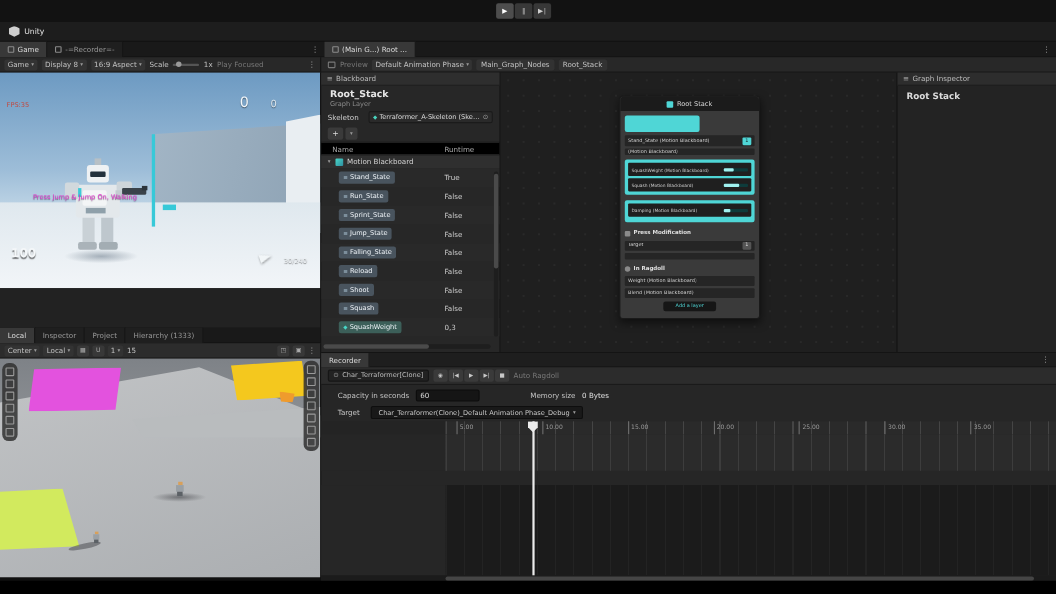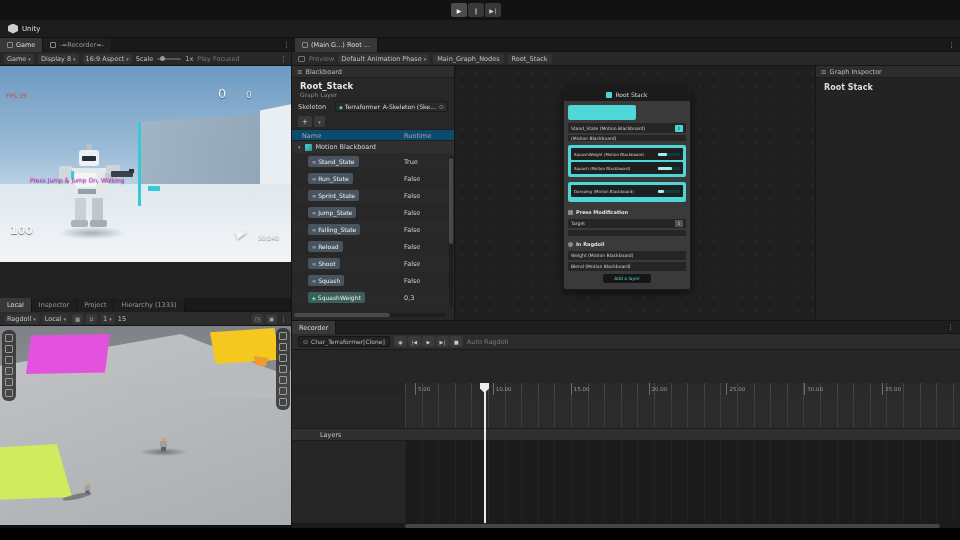--- a/index.html
+++ b/index.html
@@ -81,21 +81,21 @@
   .bb-title { padding:3px 8px 1px; }
   .bb-title .t { font-size:8.5px; font-weight:bold; color:#e6e6e6; }
   .bb-title .s { font-size:6px; color:#8c8c8c; }
   .bb-skel { display:flex; align-items:center; gap:3px; padding:2px 6px; height:15px; }
   .bb-skel .lbl { width:34px; color:#cfcfcf; }
   .objfield { flex:1; display:flex; align-items:center; gap:2px; background:#2a2a2a; border:1px solid #1b1b1b; border-radius:2px; height:11px; padding:0 3px; overflow:hidden; }
   .objfield .val { font-size:6px; color:#dcdcdc; white-space:nowrap; overflow:hidden; text-overflow:ellipsis; flex:1; }
   .bb-add { display:flex; align-items:center; gap:2px; padding:2px 6px; height:15px; }
   .pbtn { width:14px; height:11px; background:#3a3a3a; border-radius:2px; color:#ddd; font-size:7px; display:flex; align-items:center; justify-content:center; }
   .cbtn { width:11px; height:11px; background:#3a3a3a; border-radius:2px; color:#999; font-size:5px; display:flex; align-items:center; justify-content:center; }
-  .bb-cols { height:12px; background:#0c4a6e; border-top:1px solid #1f1f1f; border-bottom:1px solid #1f1f1f; position:relative; color:#a8a8a8; }
+  .bb-cols { height:12px; background:#000000; border-top:1px solid #1f1f1f; border-bottom:1px solid #1f1f1f; position:relative; color:#a8a8a8; }
   .bb-cols .c1 { position:absolute; left:10px; top:2px; }
   .bb-cols .c2 { position:absolute; left:112px; top:2px; }
   .bb-group { height:12px; background:#2f2f2f; display:flex; align-items:center; gap:4px; padding:0 6px; color:#d2d2d2; }
   .gsq { width:7px; height:7px; background:linear-gradient(135deg,#49d8c8,#2e8ea0); border-radius:1px; }
   .bb-row { height:17px; position:relative; display:flex; align-items:center; padding-left:16px; }
   .bb-row:nth-child(odd) { background:#292929; }
   .pill { display:inline-flex; align-items:center; gap:2px; height:11px; background:#49545e; border-radius:2px; padding:0 4px; }
   .pill .ic { font-size:5px; color:#a8c0d0; }
   .pill .nm { font-size:6px; color:#eef3f7; white-space:nowrap; }
   .bb-row.float .pill { background:#3c5f59; }
@@ -286,21 +286,21 @@
         </div>
 
         <div class="tab">
           <span>Hierarchy (1333)</span>
         </div>
       </div>
   </div>
 
   <div class="abs scenetb">
     <span class="dd">
-        <span>Ragdoll</span>
+        <span>Center</span>
         <span class="caret">▾</span>
       </span>
     <span class="dd">
         <span>Local</span>
         <span class="caret">▾</span>
       </span>
     <span class="icbox">▦</span>
     <span class="icbox">U</span>
     <span class="dd">
         <span>1</span>
@@ -561,42 +561,54 @@
           <span class="rtb">
             <span>▶|</span>
           </span>
 
           <span class="rtb">
             <span>■</span>
           </span>
         </span>
       <span class="muted">Auto Ragdoll</span>
     </div>
+    <div class="rec-settings">
+      <div class="rs-row1">
+        <span>Capacity in seconds</span>
+        <input class="capinput" value="60" style="">
+        <span style="margin-left:40px;">Memory size</span>
+        <span style="color:#e0e0e0;">0 Bytes</span>
+      </div>
+      <div class="rs-row2">
+        <span>Target</span>
+        <span class="targetbtn">
+          <span>Char_Terraformer(Clone)_Default Animation Phase_Debug</span>
+          <span class="caret">▾</span>
+        </span>
+      </div>
+    </div>
     <div class="rec-rulerL"></div>
     <div class="rec-ruler">
 
         <div class="rl"><span>5.00</span></div>
 
         <div class="rl"><span>10.00</span></div>
 
         <div class="rl"><span>15.00</span></div>
 
         <div class="rl"><span>20.00</span></div>
 
         <div class="rl"><span>25.00</span></div>
 
         <div class="rl"><span>30.00</span></div>
 
         <div class="rl"><span>35.00</span></div>
       </div>
     <div class="rec-band1L"></div>
     <div class="rec-band1"></div>
-    <div class="rec-layers">
-      <span>Layers</span>
-    </div>
     <div class="rec-band2L"></div>
     <div class="rec-band2"></div>
     <div class="playcap"></div>
     <div class="playhead"></div>
     <div class="rec-hscroll">
       <div class="rec-hthumb"></div>
     </div>
   </div>
 
   <div class="abs bottomblack"></div>

